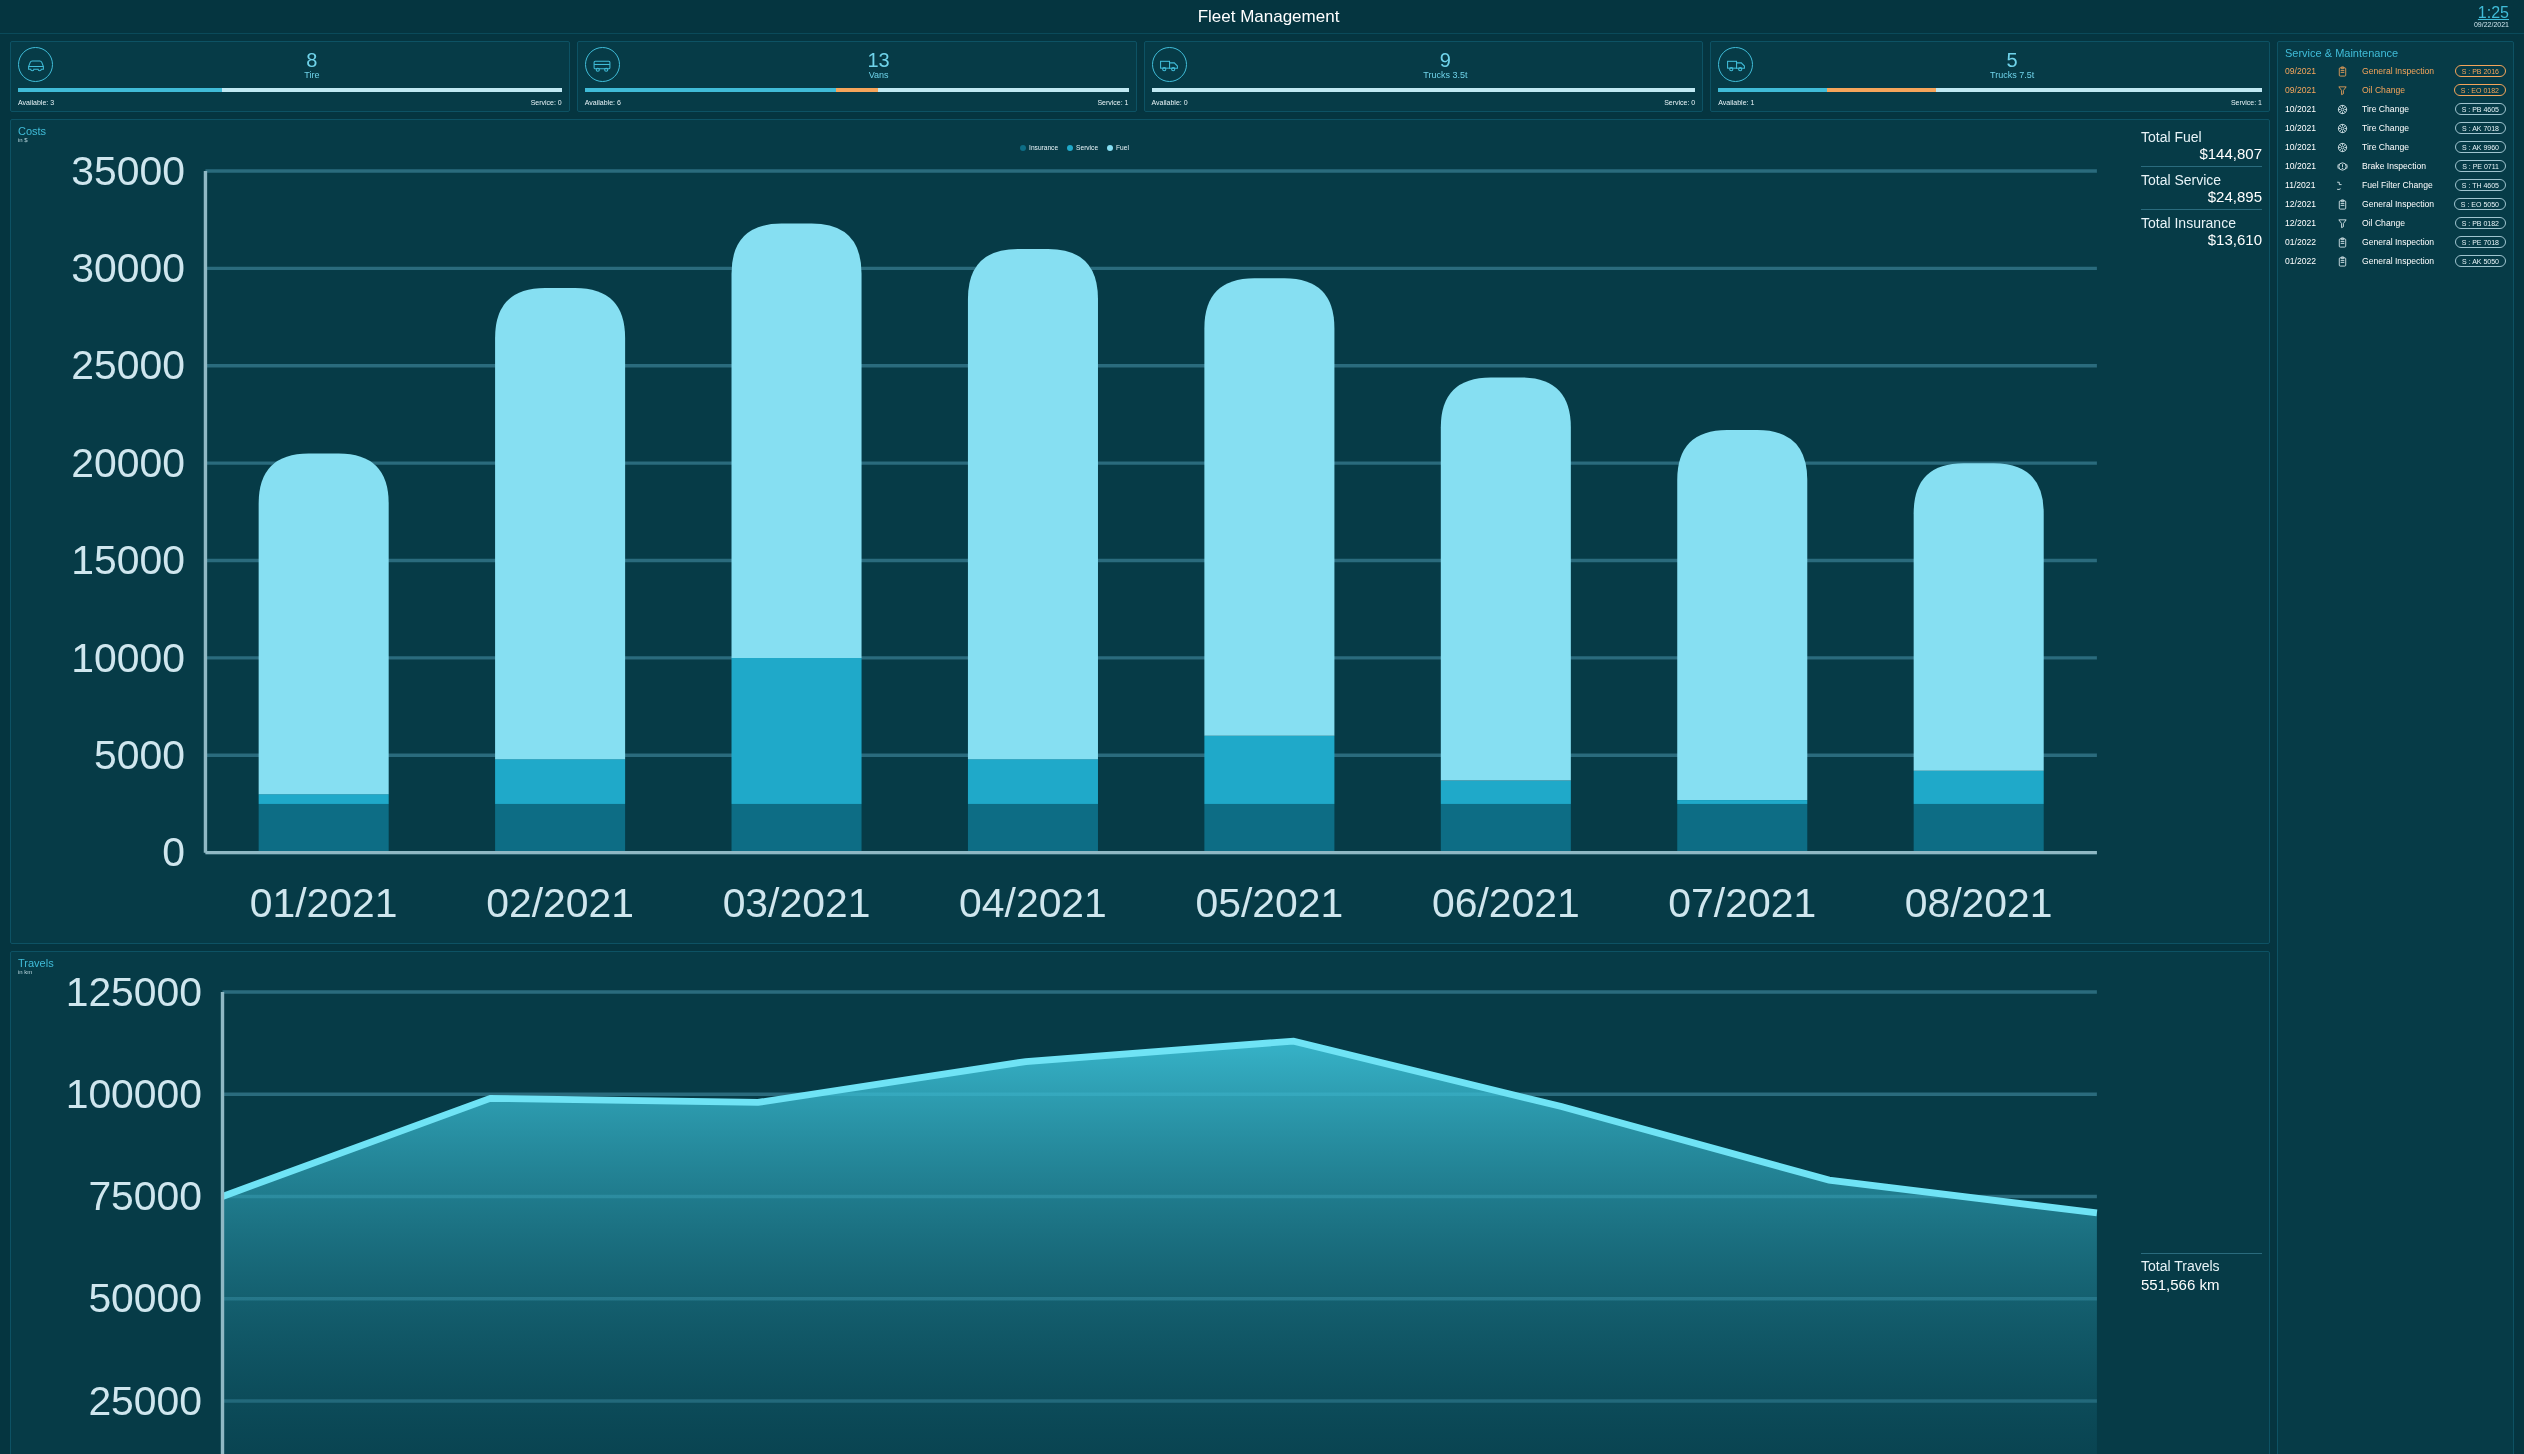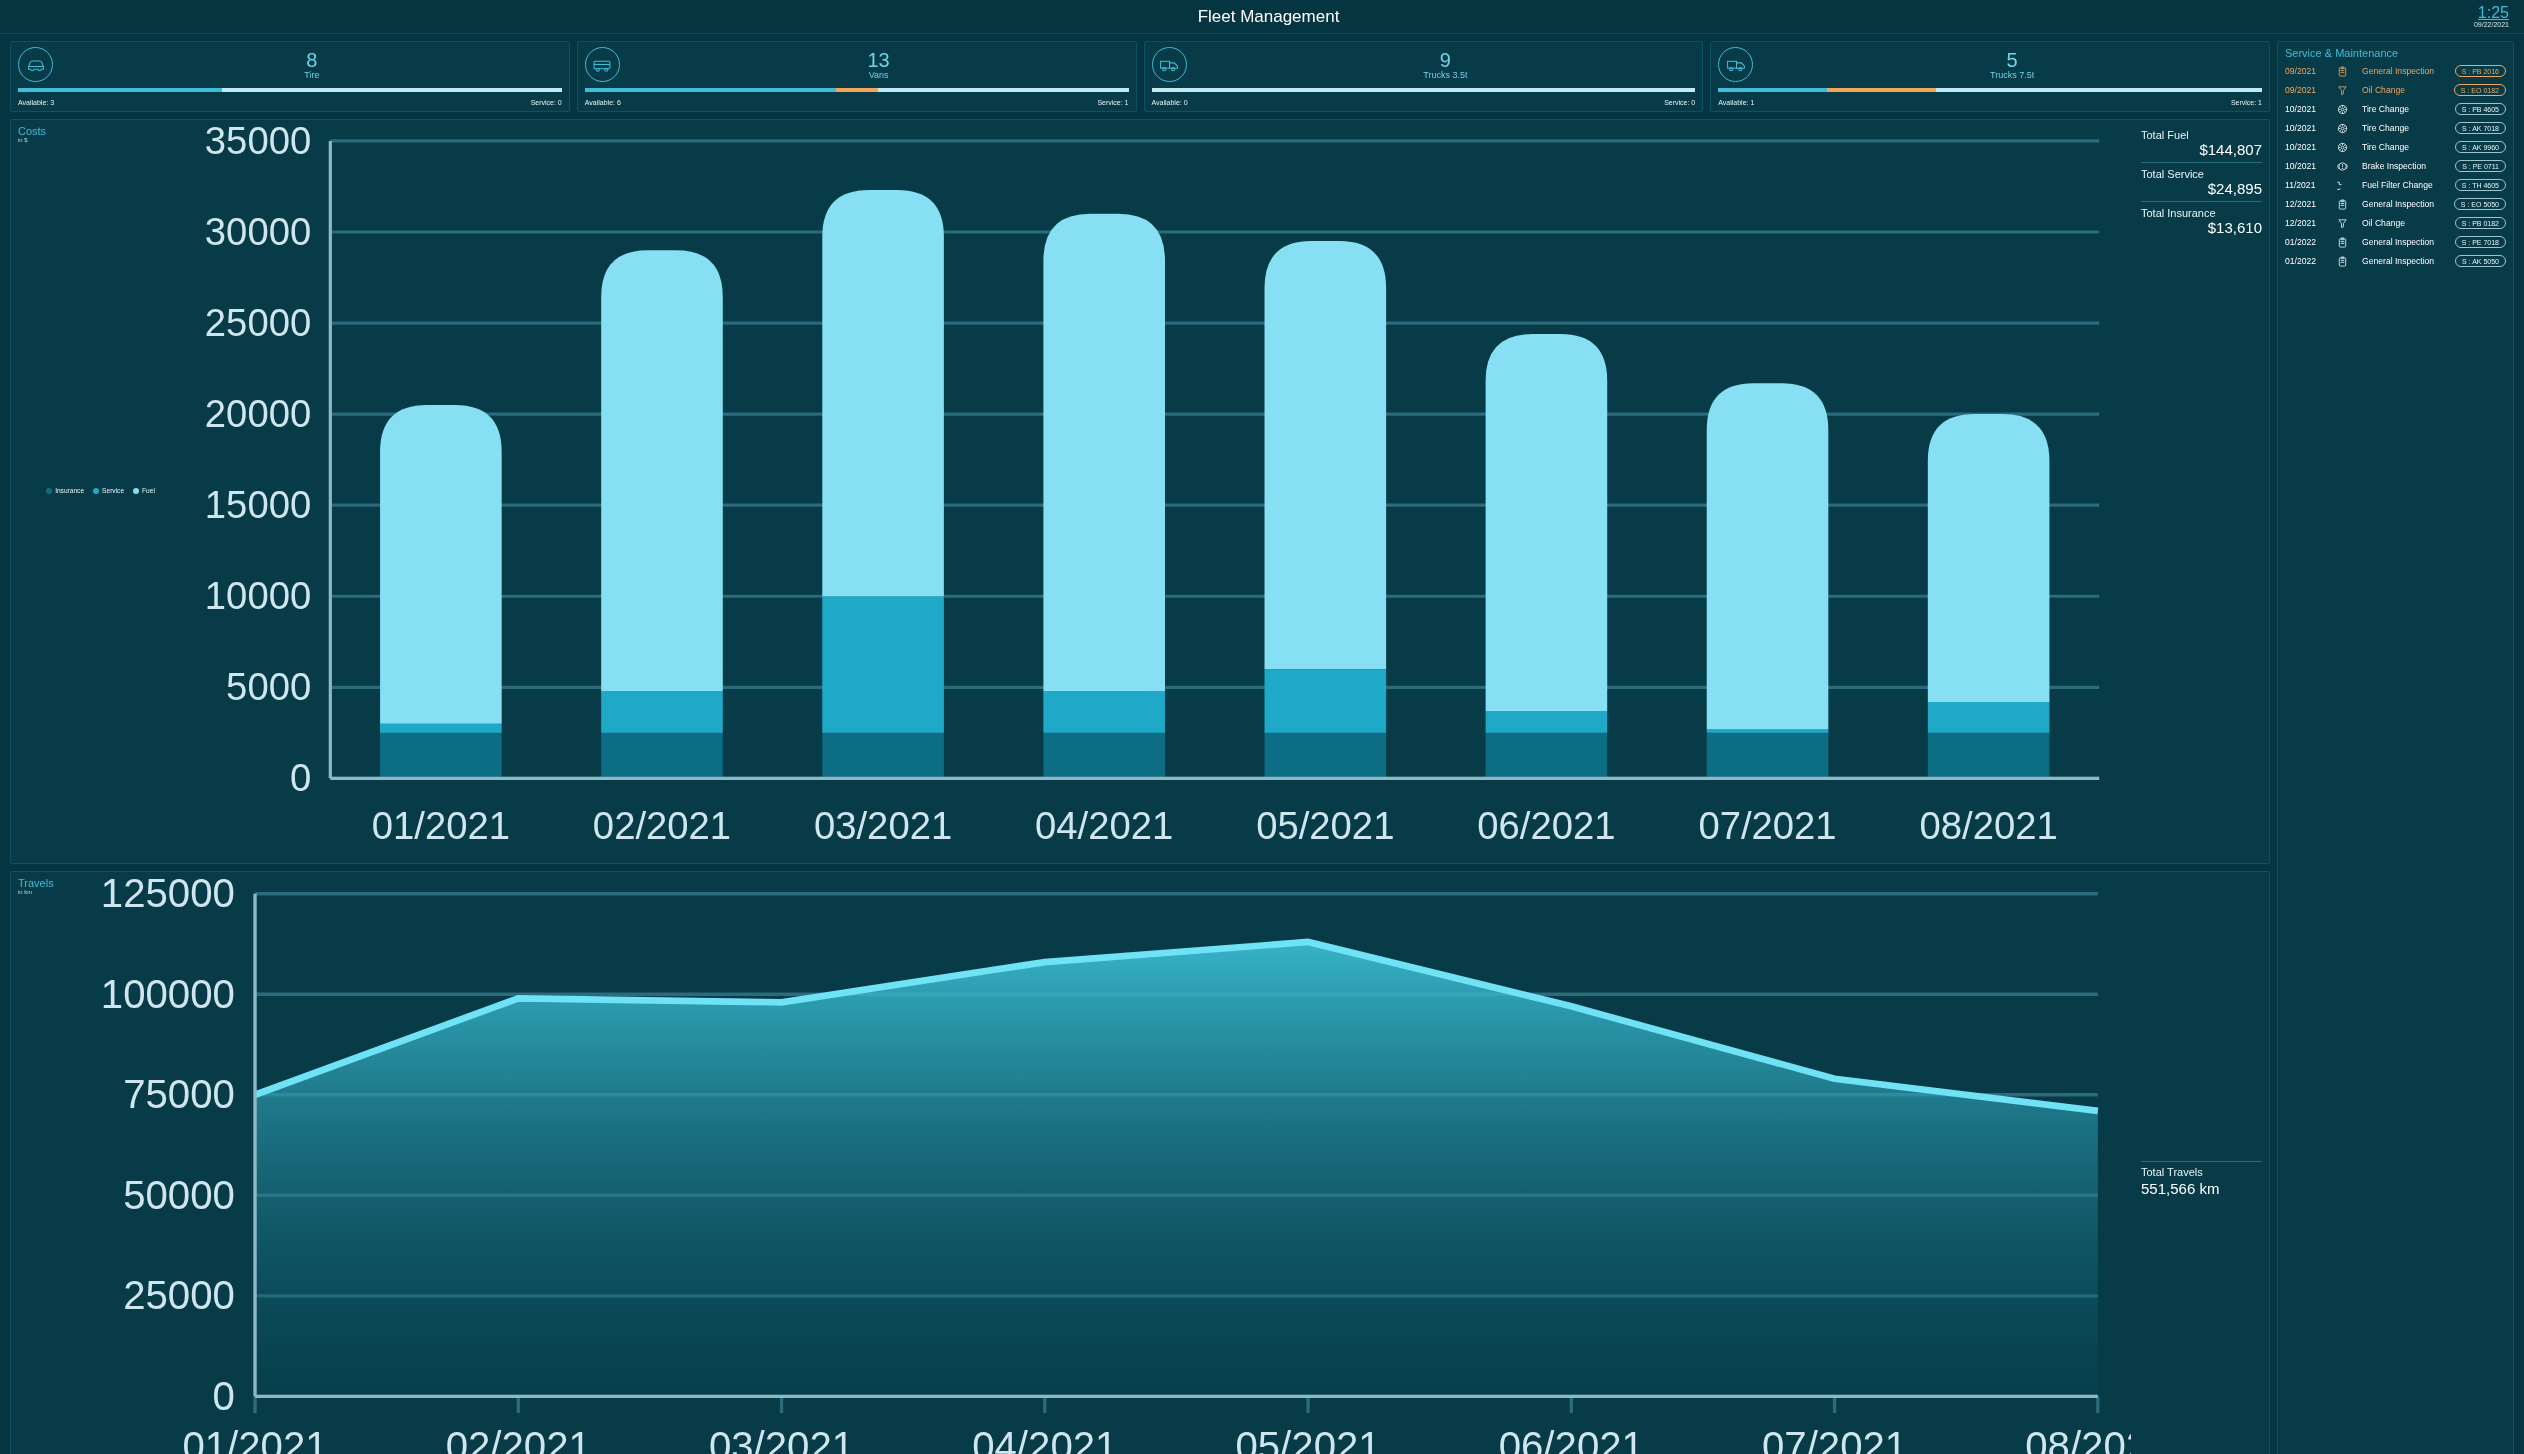--- a/index.html
+++ b/index.html
@@ -39,28 +39,28 @@
   .fleet-text { display: flex; flex-direction: column; align-items: center; flex: 1; }
   .fleet-bar { height: 4px; background: #bfe8f2; position: relative; margin-top: 2px; }
   .fleet-bar-fill { position: absolute; left: 0; top: 0; bottom: 0; background: #40bcd8; }
   .fleet-bar-svc { position: absolute; top: 0; bottom: 0; background: #f5a55b; }
   .fleet-stats { display: flex; justify-content: space-between; font-size: 7px; color: #e8f4f8; margin-top: 3px; }
 
   
   .costs-panel { display: grid; grid-template-columns: 1fr 121px; gap: 10px; }
   .panel-title { color: #40bcd8; font-size: 11px; font-weight: 400; }
   .panel-sub { color: #bcd8e0; font-size: 6px; }
-  .chart-wrap { flex: 1; display: flex; }
+  .chart-wrap { flex: 1; display: flex; flex-direction: column; }
   .legend { display: flex; gap: 9px; justify-content: center; font-size: 6.6px; color: #e8f4f8; margin: 1px 0 3px; }
   .legend-item { display: flex; align-items: center; gap: 3px; }
   .swatch { width: 6px; height: 6px; border-radius: 50%; }
   .totals { display: flex; flex-direction: column; gap: 3px; padding-top: 2px; }
   .total-block { border-bottom: 0.5px solid #2a6b7d; padding: 2px 0 4px; }
   .total-block:last-child { border-bottom: none; }
-  .total-label { font-size: 11px; color: #e8f4f8; }
+  .total-label { font-size: 14px; color: #e8f4f8; }
   .total-value { font-size: 15px; color: #ffffff; text-align: right; }
 
   
   .travels-panel { display: grid; grid-template-columns: 1fr 121px; gap: 10px; }
   .travel-total { display: flex; flex-direction: column; justify-content: center; }
   .travel-total .total-label { border-top: 0.5px solid #2a6b7d; padding-top: 4px; }
   .travel-total .total-value { font-size: 15px; text-align: left; margin-top: 2px; }
 
   
   .chart-svg { width: 100%; }

